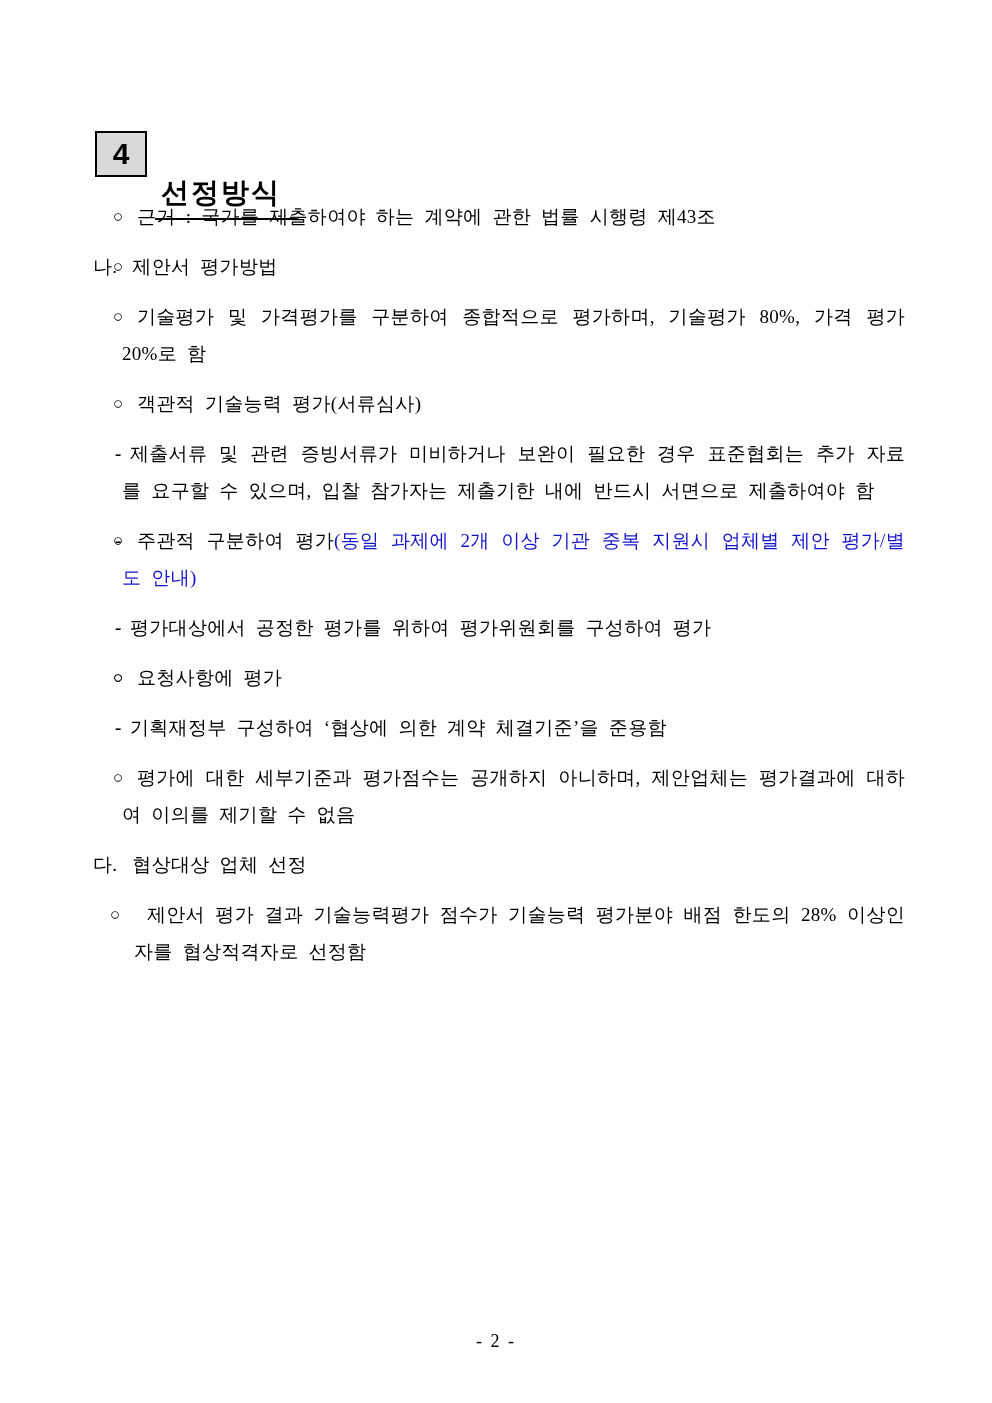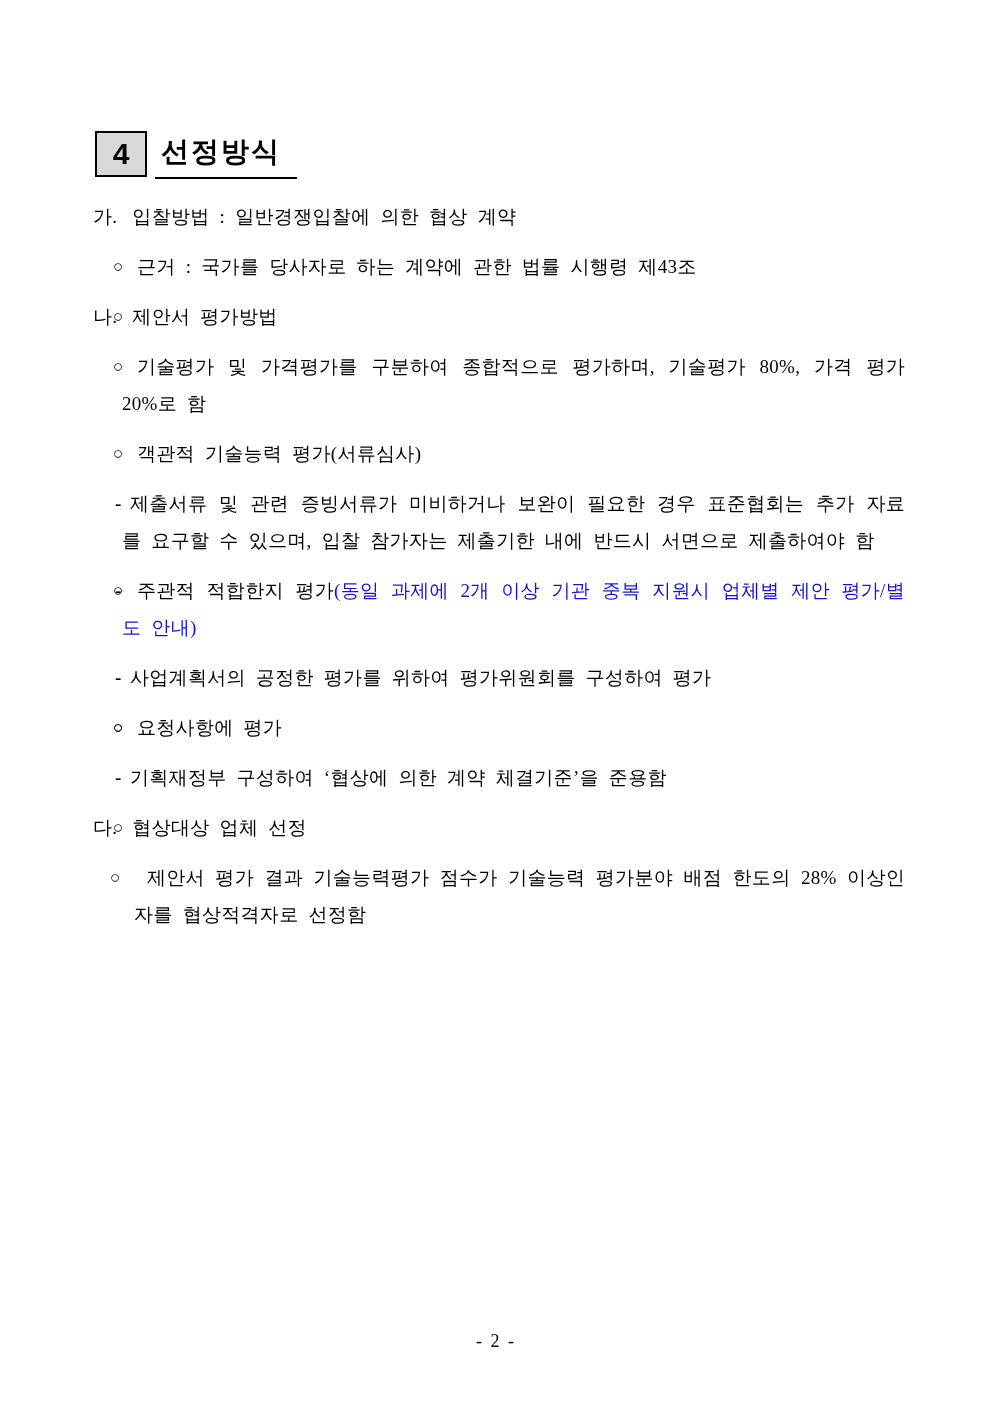--- a/index.html
+++ b/index.html
@@ -24,20 +24,21 @@
     font-weight:bold; font-size:30px;
   }
   .title {
     margin-left:8px;
     font-size:28px; font-weight:bold;
     letter-spacing:2px;
     border-bottom:2px solid #000;
     padding:4px 16px 8px 6px;
     align-self:flex-end;
     line-height:1.2;
+    margin-top:41px;
   }
   .content {
     position:absolute; top:198px; left:0; width:905px;
   }
   .item {
     position:relative;
     font-size:19px;
     line-height:37px;
     margin-bottom:13px;
     text-align:justify;
@@ -69,33 +70,32 @@
 <body>
 
 <div class="page">
 
   <div class="header">
     <div class="num-box">4</div>
     <div class="title">선정방식</div>
   </div>
 
   <div class="content">
-      <div class="item label-item"><span class="glabel">가.</span><span>입찰방법 : 일반경쟁입찰에 의한 협상 계약</span></div>
-      <div class="item circle-item"><span class="bullet">○</span><span>근거 : 국가를 당사자로 하는 계약에 관한 법률 시행령 제43조</span></div>
+      <div class="item circle-item"><span class="bullet">○</span><span>근거 : 국가를 제출하여야 하는 계약에 관한 법률 시행령 제43조</span></div>
       <div class="item circle-item"><span class="bullet">○</span></div>
       <div class="item label-item"><span class="glabel">나.</span><span>제안서 평가방법</span></div>
       <div class="item circle-item"><span class="bullet">○</span><span>기술평가 및 가격평가를 구분하여 종합적으로 평가하며, 기술평가 80%, 가격 평가 20%로 함</span></div>
       <div class="item circle-item"><span class="bullet">○</span><span>객관적 기술능력 평가(서류심사)</span></div>
       <div class="item dash-item"><span class="bullet">-</span><span>제출서류 및 관련 증빙서류가 미비하거나 보완이 필요한 경우 표준협회는 추가 자료를 요구할 수 있으며, 입찰 참가자는 제출기한 내에 반드시 서면으로 제출하여야 함</span></div>
       <div class="item dash-item"><span class="bullet">-</span></div>
-      <div class="item circle-item"><span class="bullet">○</span><span>주관적 적합한지 평가</span><span style="color: rgb(20, 20, 204);">(동일 과제에 2개 이상 기관 중복 지원시 업체별 제안 평가/별도 안내)</span></div>
-      <div class="item dash-item"><span class="bullet">-</span><span>사업계획서의 공정한 평가를 위하여 평가위원회를 구성하여 평가</span></div>
+      <div class="item circle-item"><span class="bullet">○</span><span>주관적 구분하여 평가</span><span style="color: rgb(20, 20, 204);">(동일 과제에 2개 이상 기관 중복 지원시 업체별 제안 평가/별도 안내)</span></div>
+      <div class="item dash-item"><span class="bullet">-</span><span>평가대상에서 공정한 평가를 위하여 평가위원회를 구성하여 평가</span></div>
       <div class="item circle-item"><span class="bullet">○</span></div>
       <div class="item circle-item"><span class="bullet">○</span><span>요청사항에 평가</span></div>
       <div class="item dash-item"><span class="bullet">-</span><span>기획재정부 구성하여 ‘협상에 의한 계약 체결기준’을 준용함</span></div>
-      <div class="item circle-item"><span class="bullet">○</span></div>
+      <div class="item circle-item"><span class="bullet">○</span><span>평가에 대한 세부기준과 평가점수는 공개하지 아니하며, 제안업체는 평가결과에 대하여 이의를 제기할 수 없음</span></div>
       <div class="item label-item"><span class="glabel">다.</span><span>협상대상 업체 선정</span></div>
       <div class="item circle-item deep"><span class="bullet">○</span><span>제안서 평가 결과 기술능력평가 점수가 기술능력 평가분야 배점 한도의 28% 이상인 자를 협상적격자로 선정함</span></div>
     </div>
 
   <div class="footer">- 2 -</div>
 
 </div>
 
 </body></html>

